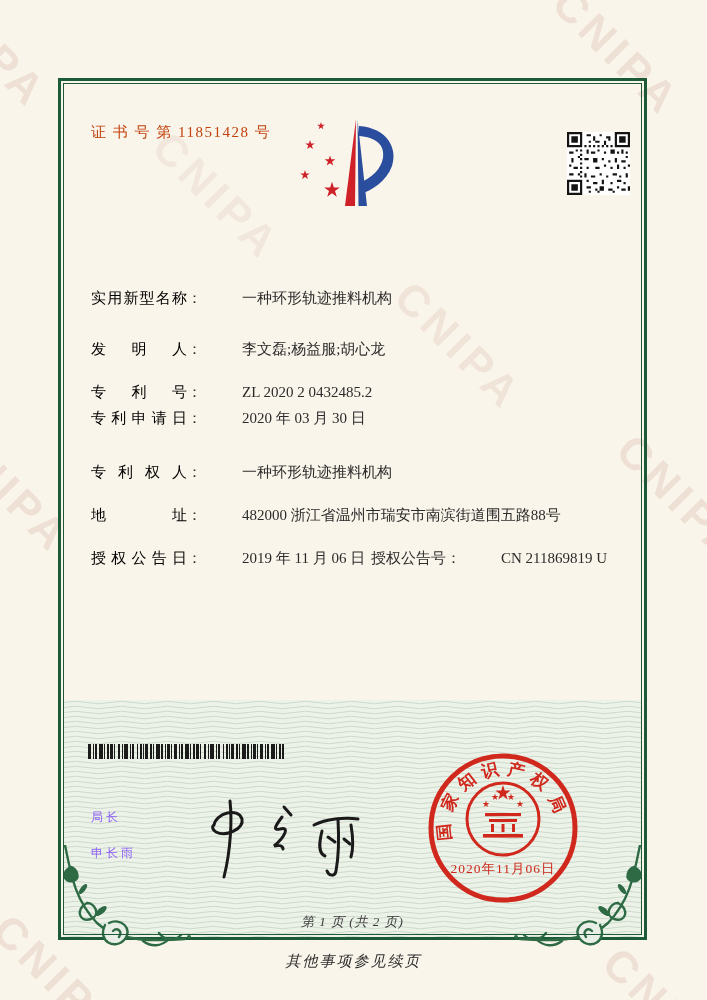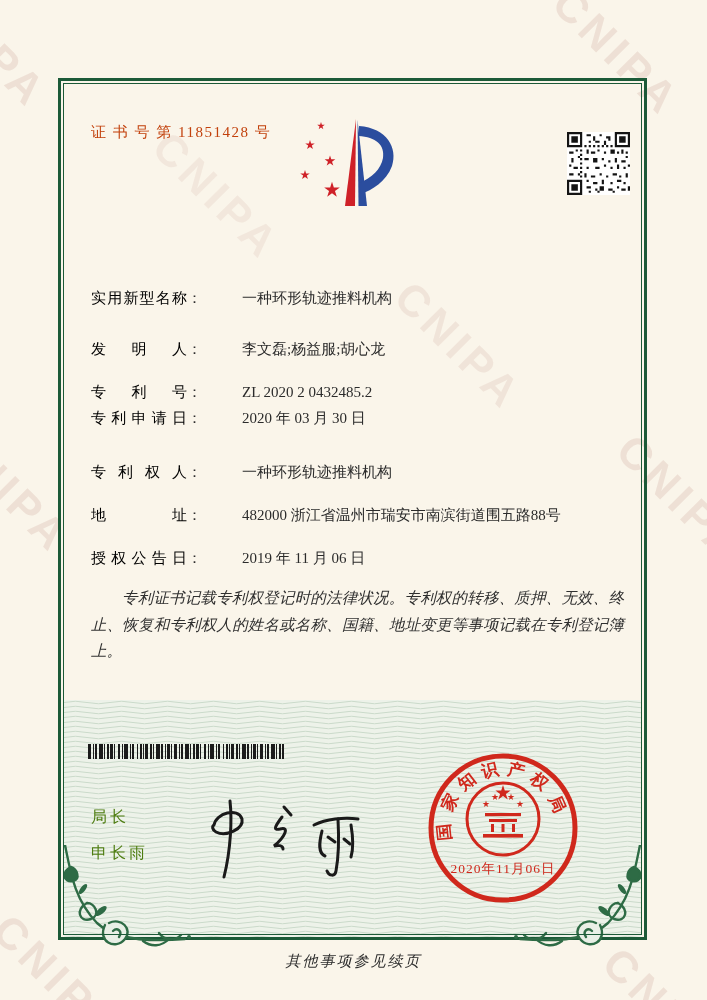--- a/index.html
+++ b/index.html
@@ -68,21 +68,21 @@
   .wave {
     position:absolute; left:0px; top:619px; width:583px; height:240px;
     background:#edf2e9; z-index:2; overflow:hidden;
   }
   .wave { left:3px; width:577px; top:619px; height:237px; }
   .wave svg { display:block; }
   .barcode { position:absolute; left:27px; top:663px; z-index:3; }
   .officer {
     position:absolute; left:30px; top:718px; z-index:3;
     font-family:"Liberation Sans","DejaVu Sans",sans-serif;
-    font-size:16px; letter-spacing:3px; color:#4d7c0f; line-height:36px;
+    font-size:12px; letter-spacing:3px; color:#8b5cf6; line-height:36px;
   }
   .signature { position:absolute; left:125px; top:698px; z-index:4; }
   .seal { position:absolute; left:364px; top:668px; z-index:5; }
   .ornament { position:absolute; z-index:4; }
   .orn-left { left:-4px; top:764px; }
   .orn-right { right:-4px; top:764px; transform:scaleX(-1); }
   .page-num {
     position:absolute; left:0; top:832px; width:100%; z-index:4;
     text-align:center; font-size:13px; font-style:italic; color:#3a3a3a;
     letter-spacing:1px;
@@ -170,25 +170,27 @@
       <span class="flabel">专利申请日</span><span class="colon">：</span><span class="fval">2020 年 03 月 30 日</span>
     </div>
     <div class="frow" style="top:174px">
       <span class="flabel">专利权人</span><span class="colon">：</span><span class="fval">一种环形轨迹推料机构</span>
     </div>
     <div class="frow" style="top:217px">
       <span class="flabel">地址</span><span class="colon">：</span><span class="fval">482000 浙江省温州市瑞安市南滨街道围五路88号</span>
     </div>
     <div class="frow" style="top:260px">
       <span class="flabel">授权公告日</span><span class="colon">：</span><span class="fval">2019 年 11 月 06 日</span>
+      <span class="fpair2">
+        <span>授权公告号</span><span class="colon">：</span><span class="fval">CN 211869819 U</span>
+      </span>
     </div>
   </div>
 
   <div class="bodytext">
-    <p>专利证书记载专利权登记时的法律状况。专利权的转移、质押、无效、终止、恢复和专利权人的姓名或名称、国籍、地址变更等事项记载在专利登记簿上。</p>
   </div>
 
   <svg class="barcode" width="196" height="15">
     <line x1="0" y1="7.5" x2="196" y2="7.5" stroke="#1b1b1b" stroke-width="15" stroke-dasharray="3 2 1 1 2 2 4 1 1 2 2 1 3 1 1 3 2 2 1 1 4 2 1 1 2 3 1 2 2 1 1 1 3 2 2 1 1 2 4 1 2 2 1 1 3 1 1 2"></line>
   </svg>
 
   <div class="officer">
     <div>局长</div>
     <div>申长雨</div>
   </div>
@@ -251,15 +253,16 @@
         <rect x="64" y="70" width="28" height="3"></rect>
         <rect x="66" y="75" width="3" height="8"></rect>
         <rect x="76.5" y="75" width="3" height="8"></rect>
         <rect x="87" y="75" width="3" height="8"></rect>
         <rect x="58" y="85" width="40" height="3.6"></rect>
       </g>
       <text x="78" y="124" font-size="13.5" text-anchor="middle" letter-spacing="1" font-family="Liberation Serif, DejaVu Serif, serif">2020年11月06日</text>
     </g>
   </svg>
 
+  <div class="page-num">第 1 页 (共 2 页)</div>
 </div>
 
 <div class="foot-note">其他事项参见续页</div>
 
 </body></html>

